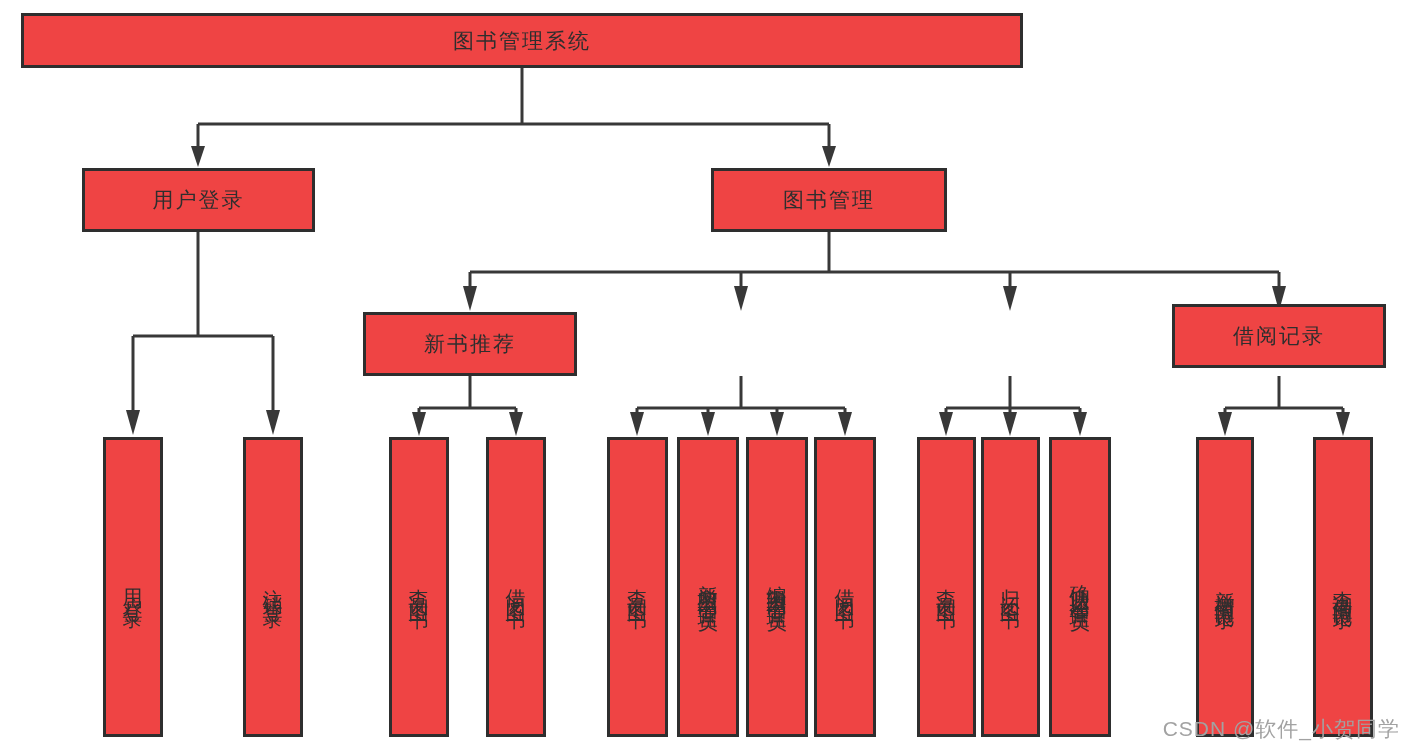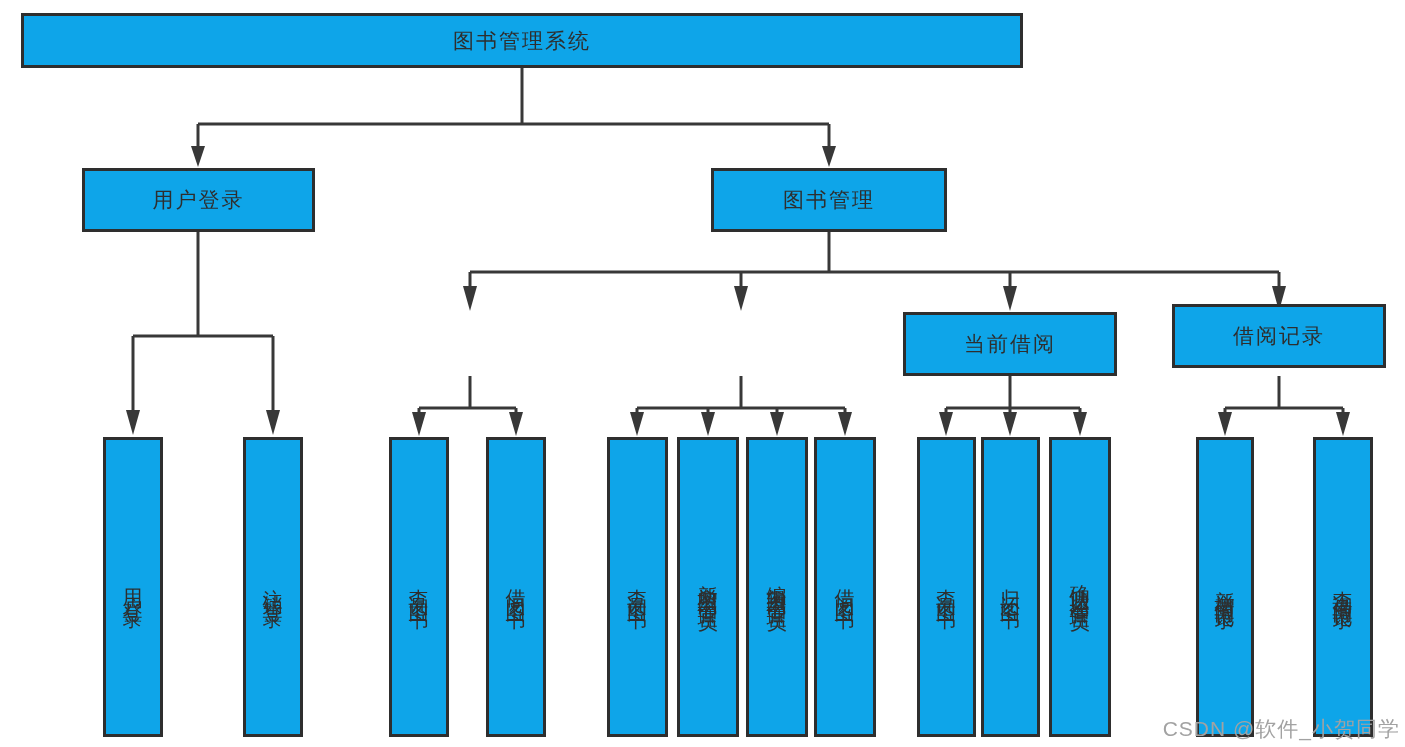--- a/index.html
+++ b/index.html
@@ -14,21 +14,21 @@
   #wires {
     position: absolute;
     left: 0; top: 0;
     width: 1405px; height: 747px;
     z-index: 1;
   }
   .node {
     position: absolute;
     box-sizing: border-box;
     border: 3px solid #2e2e2e;
-    background: #0ea5e9;
+    background: #ef4444;
     display: flex;
     align-items: center;
     justify-content: center;
     z-index: 2;
     color: #2e2e2e;
   }
   .hnode span {
     font-size: 21px;
     letter-spacing: 2px;
     white-space: nowrap;
@@ -158,22 +158,22 @@
     <span>图书管理系统</span>
   </div>
 
   <div class="node hnode n-ul">
     <span>用户登录</span>
   </div>
   <div class="node hnode n-bm">
     <span>图书管理</span>
   </div>
 
-  <div class="node hnode n-l3c">
-    <span>当前借阅</span>
+  <div class="node hnode n-l3a">
+    <span>新书推荐</span>
   </div>
   <div class="node hnode n-l3d">
     <span>借阅记录</span>
   </div>
 
   <div class="node vnode v n-ul0">
     <span>用户登录</span>
   </div>
   <div class="node vnode v n-ul1">
     <span>注销登录</span>

